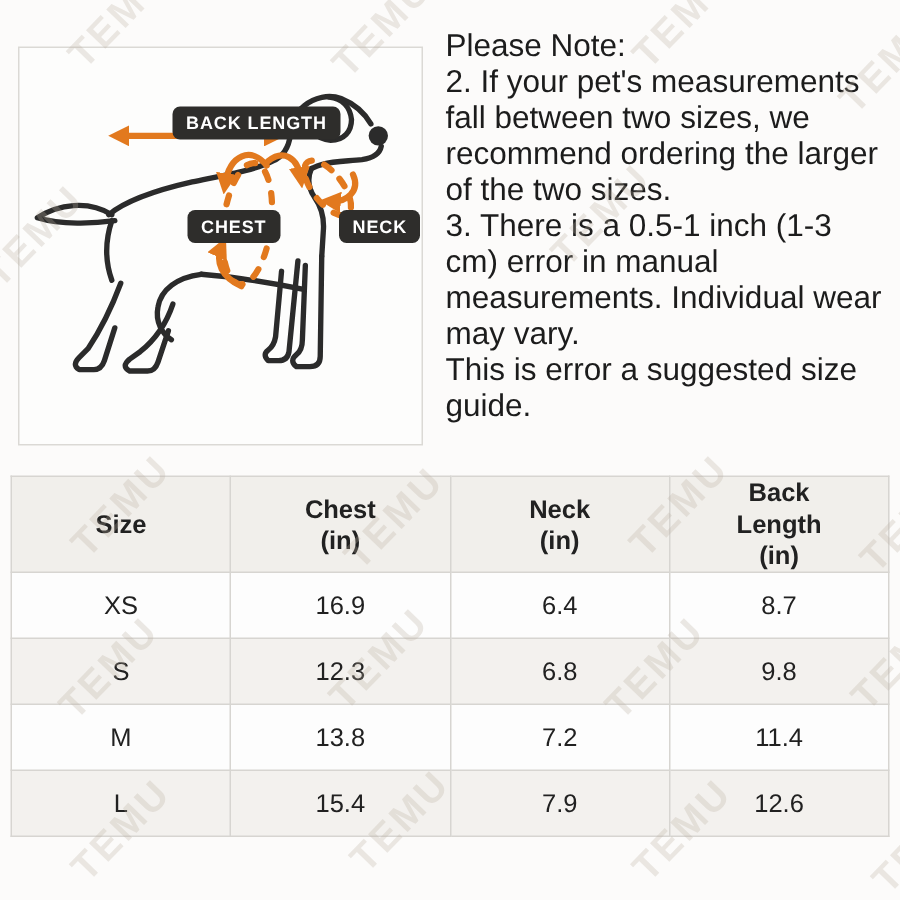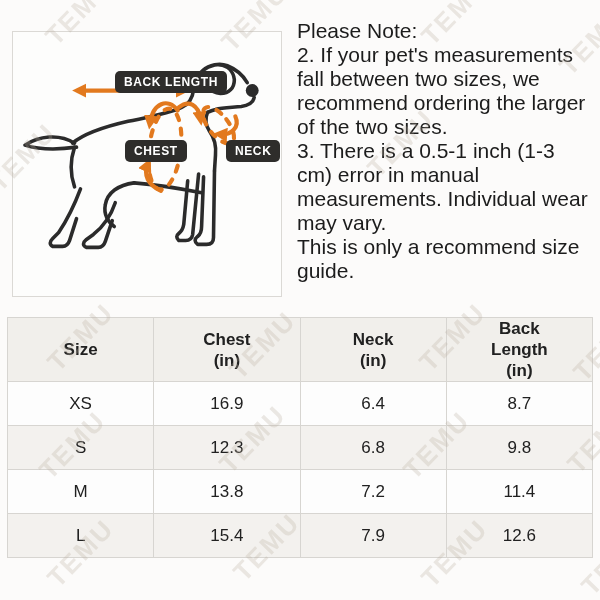--- a/index.html
+++ b/index.html
@@ -165,21 +165,21 @@
 
     <div class="badge badge-backlength">BACK LENGTH</div>
     <div class="badge badge-chest">CHEST</div>
     <div class="badge badge-neck">NECK</div>
   </div>
 
   <div class="note">
     <div>Please Note:</div>
     <div>2. If your pet's measurements fall between two sizes, we recommend ordering the larger of the two sizes.</div>
     <div>3. There is a 0.5-1 inch (1-3 cm) error in manual measurements. Individual wear may vary.</div>
-    <div>This is only a recommend size guide.</div>
+    <div>This is error a suggested size guide.</div>
   </div>
 
   <table class="size-table">
     <thead>
       <tr>
         <th>Size</th>
         <th>Chest
 (in)</th>
         <th>Neck
 (in)</th>

